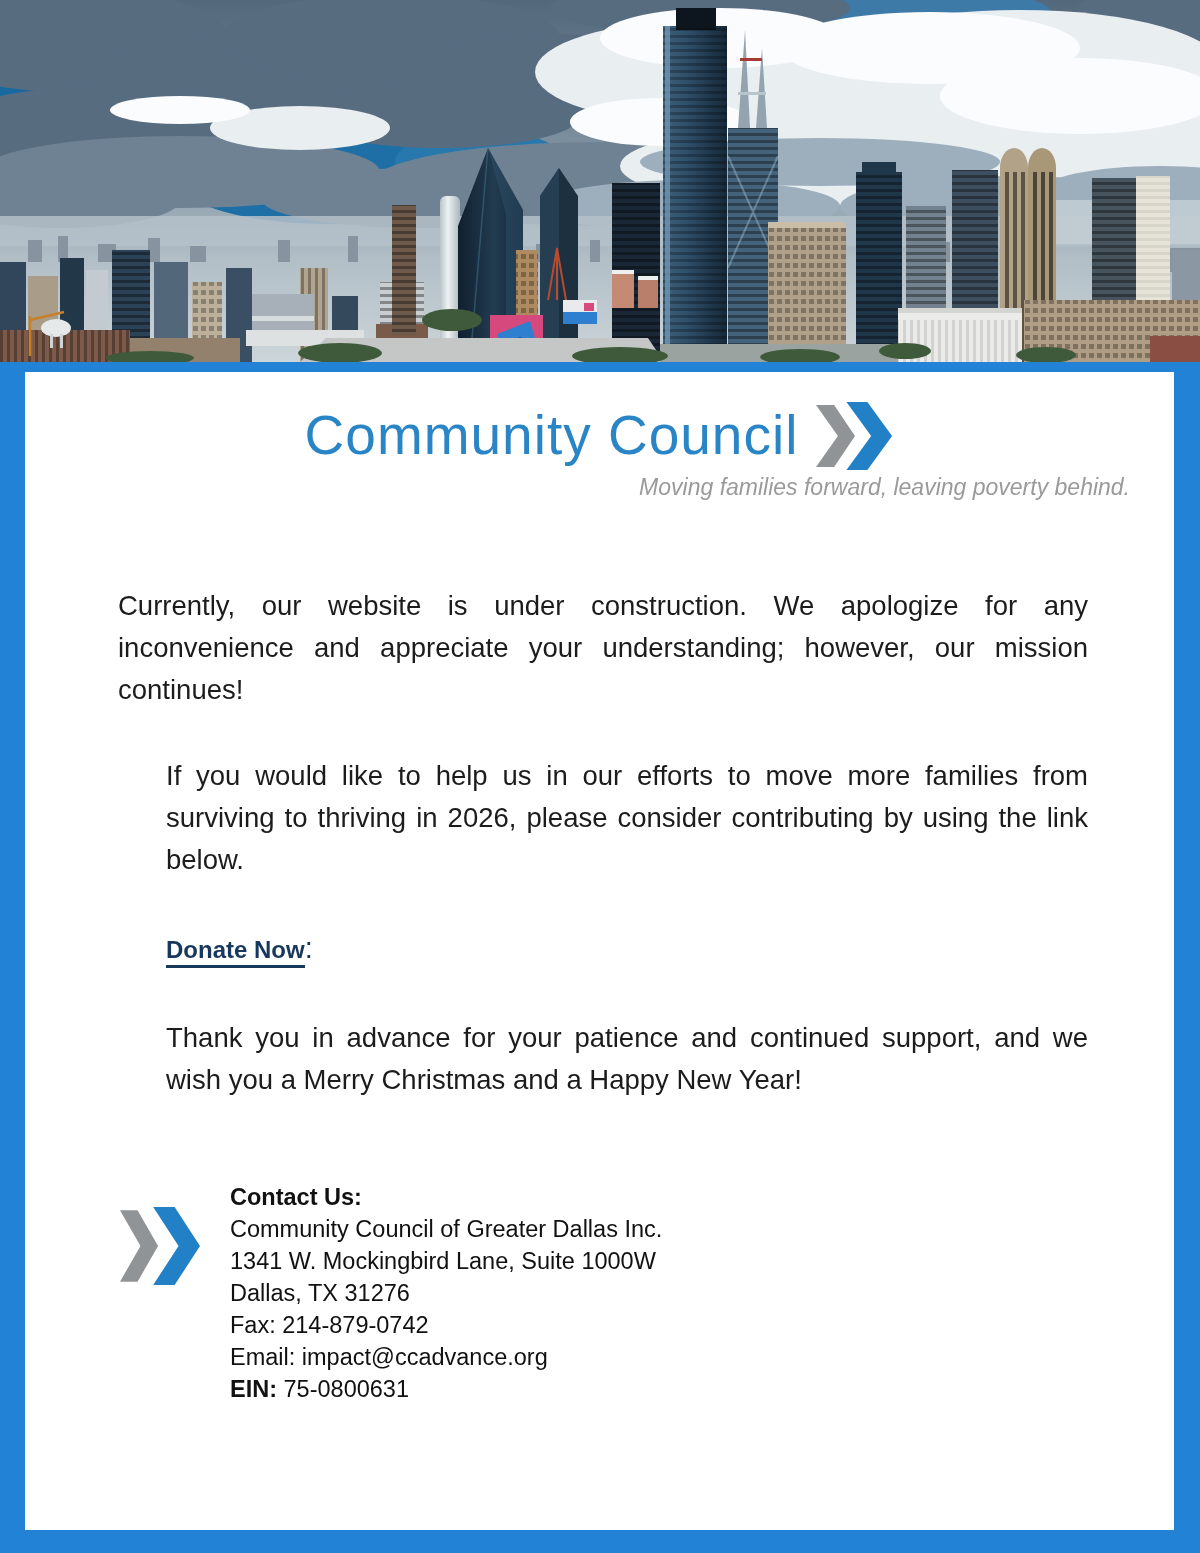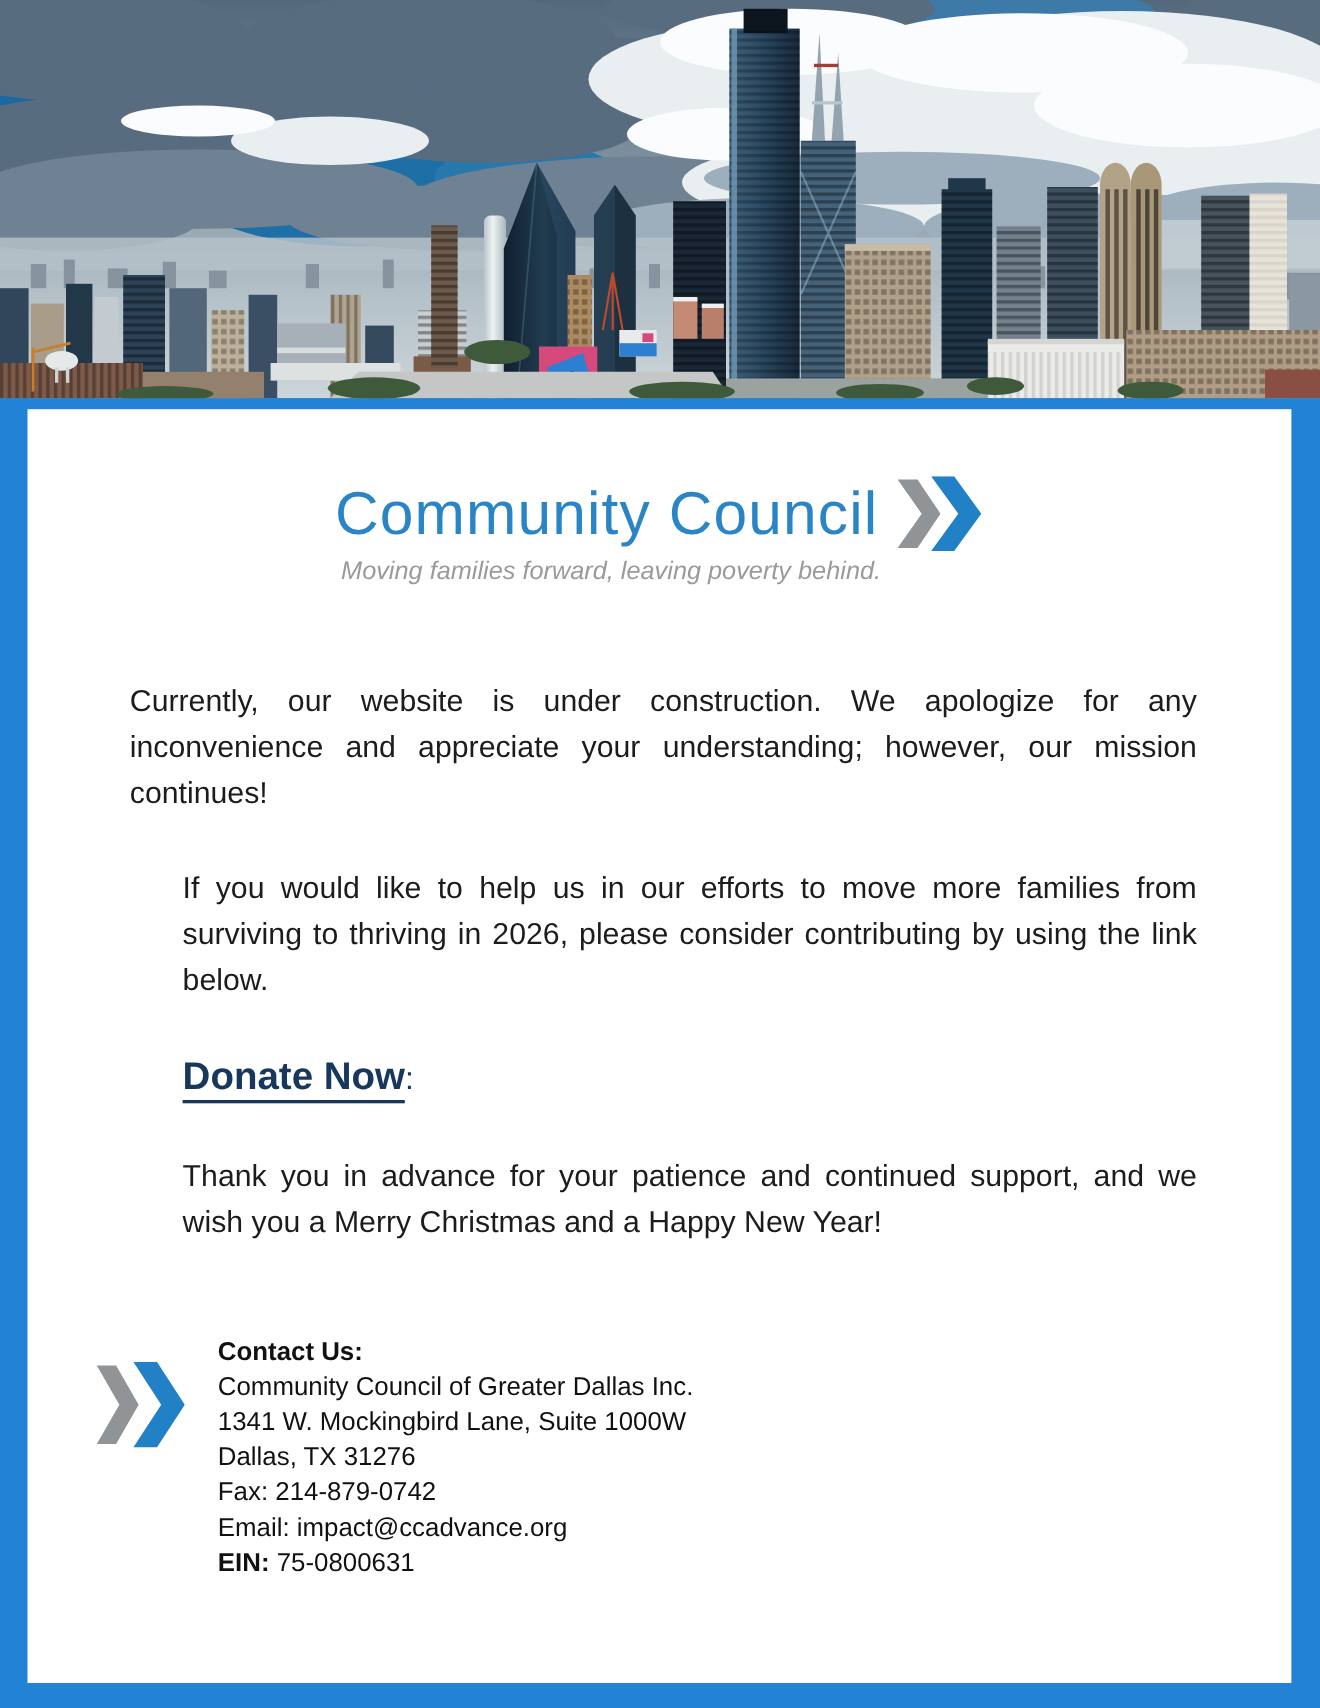--- a/index.html
+++ b/index.html
@@ -8,48 +8,48 @@
     background:#2182d6;overflow:hidden;
     font-family:"Liberation Sans",sans-serif;
   }
   .hero{position:absolute;top:0;left:0;width:1200px;height:362px;}
   .hero svg{display:block;}
   .panel{
     position:absolute;top:372px;left:25px;width:1149px;height:1158px;
     background:#ffffff;
   }
   
-  .logo-block{padding-top:59px;text-align:center;}
+  .logo-block{padding-top:28px;text-align:right;}
   .logo-row{display:flex;align-items:center;justify-content:center;gap:18px;}
   .wordmark{
     font-size:55px;color:#2a85c6;letter-spacing:1px;line-height:1.1;
     font-family:"Liberation Sans",sans-serif;
   }
   .logo-chevrons{width:78px;height:68px;flex:0 0 auto;margin-top:2px;}
   .tagline{
     margin-top:4px;font-size:23px;font-style:italic;color:#9a9a9a;
     transform:translateX(-44px);
   }
   
   .body-copy{margin:84px 86px 0 93px;}
   .body-copy p{
     margin:0;font-size:27.5px;line-height:42px;color:#1c1c1c;
     text-align:justify;
   }
   .body-copy p + p{margin-top:44px;margin-left:48px;}
   .donate-line{margin-top:46px !important;text-align:left !important;}
   .donate-link{
-    font-size:35px;font-weight:bold;color:#17375d;
+    font-size:24px;font-weight:bold;color:#17375d;
     text-decoration:none;border-bottom:3px solid #17375d;padding-bottom:2px;
     cursor:pointer;
   }
   .donate-colon{font-size:29px;color:#17375d;}
   .thanks{margin-top:46px !important;}
   
-  .contact{display:flex;margin-top:80px;padding-left:63px;}
+  .contact{display:flex;margin-top:80px;padding-left:95px;}
   .contact-chevrons{width:80px;height:78px;flex:0 0 auto;margin-top:26px;}
   .contact-text{margin-left:30px;font-size:23.5px;line-height:32px;color:#111;}
   .contact-text .b{font-weight:bold;}
   .contact-heading{font-weight:bold;}
 </style>
 </head>
 <body>
 
 <div class="page">
 

